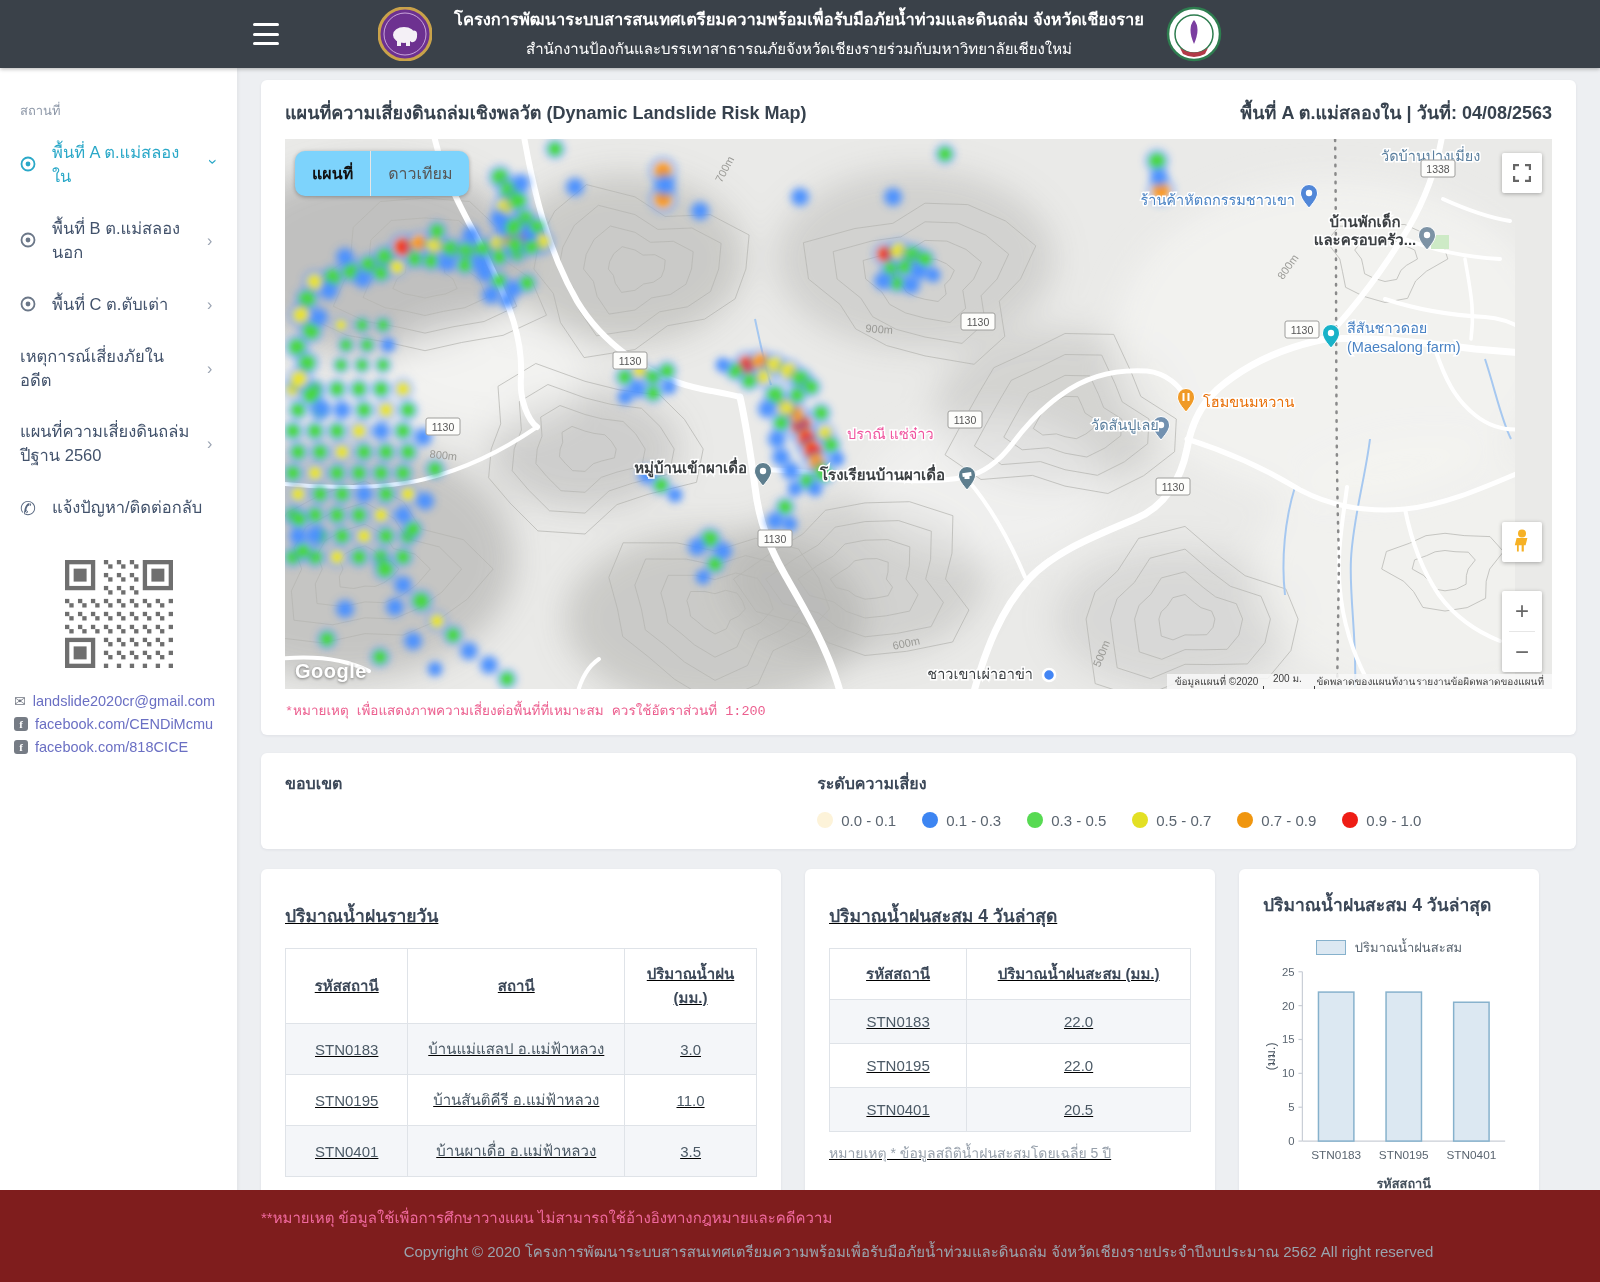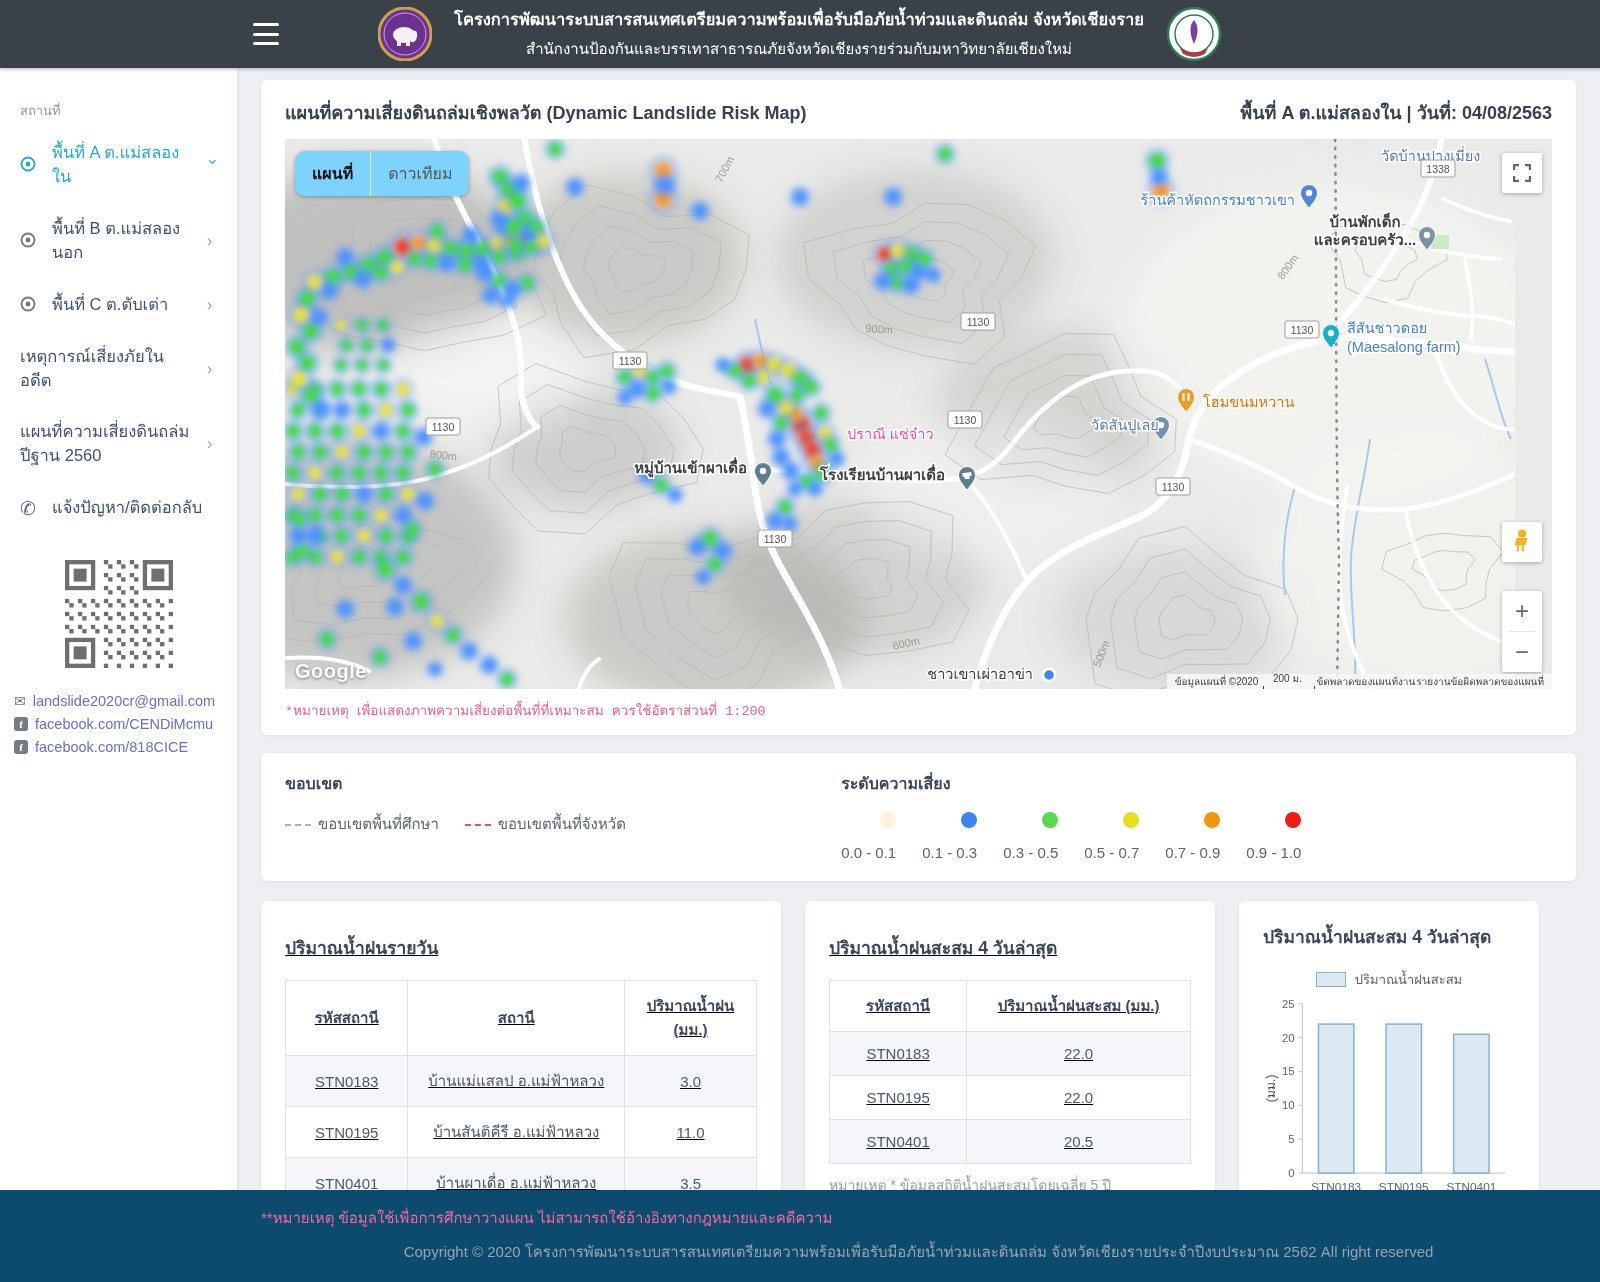--- a/index.html
+++ b/index.html
@@ -55,38 +55,38 @@
          text-shadow:0 1px 3px rgba(0,0,0,.45);}
   .attrib{position:absolute;right:0;bottom:0;height:15px;display:flex;align-items:center;gap:1px;
           background:rgba(248,248,248,.85);padding:0 8px;font-size:10px;color:#3c3c3c;}
   .scalebar{display:inline-block;width:52px;height:7px;border:1px solid #3c3c3c;border-top:none;margin-left:4px;}
   
   .legend-card{margin:18px 24px 0;padding:18px 24px 20px;display:flex;}
   .leg-col1{flex:0 0 42%;}
   .leg-title{font-size:16px;font-weight:600;color:#3c4858;margin-bottom:16px;}
   .leg-row{display:flex;align-items:center;gap:26px;font-size:15px;color:#5b6570;}
   .dashline{display:inline-block;width:26px;border-top:2px dashed #aab2bd;margin-right:7px;vertical-align:middle;}
-  .risk-item{display:flex;align-items:flex-end;gap:16px;flex-direction:column;}
+  .risk-item{display:flex;align-items:flex-start;gap:8px;}
   .risk-dot{width:16px;height:16px;border-radius:50%;}
   
   .bottom-row{display:flex;gap:24px;margin:20px 24px 0;align-items:flex-start;}
   .tbl-card{padding:33px 24px;text-decoration:underline;}
   .tbl-card.c1{flex:0 0 520px;}
   .tbl-card.c2{flex:0 0 410px;}
   .chart-card{flex:0 0 300px;padding:22px 24px;}
   .panel-title{font-size:17.5px;font-weight:600;color:#3c4858;margin-bottom:18px;}
   table.rain{width:100%;border-collapse:collapse;font-size:15px;color:#4c5a66;}
   table.rain th{font-weight:bold;color:#3c4858;}
   table.rain th,table.rain td{border:1px solid #dfe3e8;text-align:center;padding:13px 8px;}
   table.rain tr.alt td{background:#f4f6f9;}
   .tbl-note{margin-top:10px;font-size:14px;color:#97a0ab;}
   .chart-legend{display:flex;align-items:center;justify-content:center;gap:9px;font-size:13px;color:#5a6570;margin:2px 0 6px;}
   .chart-swatch{width:30px;height:15px;border:1.5px solid #86b1cc;background:#dce8f2;}
   
-  .pagefoot{position:fixed;left:0;bottom:0;width:1600px;height:92px;background:#0c4a6e;padding:16px 24px 0 261px;z-index:40;}
+  .pagefoot{position:fixed;left:0;bottom:0;width:1600px;height:92px;background:#7f1d1d;padding:16px 24px 0 261px;z-index:40;}
   .foot-note{font-size:15px;color:#f0699e;}
   .foot-copy{margin-top:10px;text-align:center;font-size:15px;color:#9aa3ad;}
   svg text{user-select:none;}
 </style>
 </head>
 <body>
 
 <header class="topbar">
   <div class="hamburger">
       <span></span>
@@ -1151,26 +1151,22 @@
           <span>ข้ดพลาดของแผนท้งาน</span>
           <span>รายงานข้อผิดพลาดของแผนที่</span>
         </div>
       </div>
       <div class="map-note">*หมายเหตุ เพื่อแสดงภาพความเสี่ยงต่อพื้นที่ที่เหมาะสม ควรใช้อัตราส่วนที่ 1:200</div>
     </section>
 
     <section class="card legend-card">
       <div class="leg-col1">
         <div class="leg-title">ขอบเขต</div>
-        <div class="leg-row">
-          <span><span class="dashline" style="border-color:#aab2bd;"></span><span>ขอบเขตพื้นที่ศึกษา</span></span>
-          <span><span class="dashline" style="border-color:#ef5350;"></span><span>ขอบเขตพื้นที่จังหวัด</span></span>
-        </div>
       </div>
-      <div style="flex:1;margin-left:24px;">
+      <div style="flex:1;">
         <div class="leg-title">ระดับความเสี่ยง</div>
         <div class="leg-row" id="risk-row">
           <span class="risk-item">
               <span class="risk-dot" style="background: rgb(253, 243, 217);"></span>
               <span>0.0 - 0.1</span>
             </span>
           <span class="risk-item">
               <span class="risk-dot" style="background: rgb(61, 133, 242);"></span>
               <span>0.1 - 0.3</span>
             </span>

